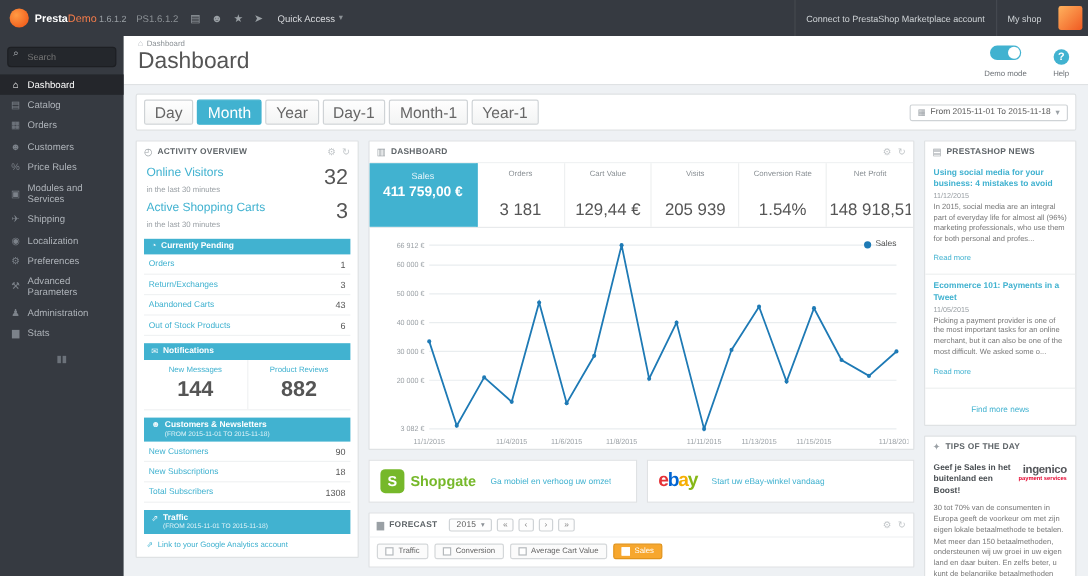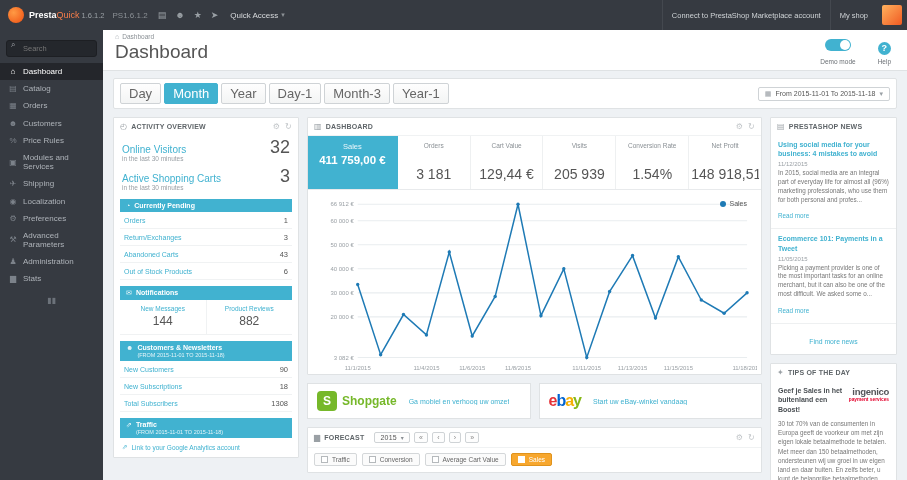--- a/index.html
+++ b/index.html
@@ -58,35 +58,35 @@
   .col-mid { flex:1; min-width:0; }
   .col-right { width:127px; flex:none; }
 
   .panel { background:#fff; border:1px solid #dfe2e4; margin-bottom:8px; border-radius:1px; }
   .phead { display:flex; align-items:center; gap:4px; padding:4px 6px; font-size:7px; font-weight:bold; color:#5f6569; letter-spacing:.2px; }
   .picon { color:#9aa0a5; font-size:8px; font-weight:normal; }
   .pico-r { margin-left:auto; display:flex; gap:5px; color:#c3c7ca; font-size:8px; font-weight:normal; }
   .pico-r span { cursor:pointer; }
 
   
-  .metric { display:flex; justify-content:space-between; align-items:flex-end; padding:4px 8px 0; }
+  .metric { display:flex; justify-content:space-between; align-items:flex-start; padding:4px 8px 0; }
   .mlabel { color:var(--accent); font-size:10px; cursor:pointer; text-decoration:none; }
   .mvalue { font-size:18px; color:#555; font-weight:300; line-height:.9; }
   .msub { font-size:6.5px; color:#9aa0a5; padding:0 8px 2px; }
   .bluebar { margin:6px 6px 0; background:var(--accent); color:#fff; padding:3px 6px; font-size:7px; font-weight:bold; display:flex; gap:4px; align-items:flex-start; }
   .bluebar .bic { font-weight:normal; font-size:7px; opacity:.9; }
   .bsub { font-size:5.5px; font-weight:normal; opacity:.85; margin-top:1px; }
   .arow { display:flex; justify-content:space-between; align-items:center; margin:0 6px; padding:3.5px 4px; border-bottom:1px solid #f0f2f3; font-size:7px; }
   .arow a { color:var(--accent); text-decoration:none; cursor:pointer; }
   .arow .av { color:#555; font-size:7.5px; }
   .notif { display:flex; margin:0 6px; border-bottom:1px solid #f0f2f3; }
   .ncol { flex:1; text-align:center; padding:5px 2px 6px; cursor:pointer; }
   .ncol + .ncol { border-left:1px solid #f0f2f3; }
   .nlabel { color:var(--accent); font-size:6.5px; display:block; }
-  .nval { font-size:12px; color:#555; font-weight:400; margin-top:2px; }
+  .nval { font-size:18px; color:#555; font-weight:700; margin-top:2px; }
   .tlink { display:flex; gap:4px; align-items:center; padding:5px 8px 6px; font-size:6.5px; color:var(--accent); }
   .tlink a { color:var(--accent); text-decoration:none; cursor:pointer; }
 
   
   .kpis { display:flex; border-bottom:1px solid #e8eaec; border-top:1px solid #f0f2f3; }
   .kpi { flex:1; text-align:center; padding:6px 2px 7px; border-right:1px solid #eef0f1; min-width:0; cursor:pointer; }
   .kpi:last-child { border-right:none; }
   .klabel { font-size:6.5px; color:#8a9095; white-space:nowrap; overflow:hidden; }
   .kvalue { font-size:14px; color:#555; margin-top:17px; white-space:nowrap; overflow:hidden; }
   .kpi.selected { flex:1.25; background:var(--accent); border-right-color:var(--accent); }
@@ -139,21 +139,21 @@
   .ingenico { text-align:right; flex:none; }
   .ing-name { font-size:9.5px; font-weight:bold; color:#54565a; letter-spacing:-.3px; }
   .ing-sub { font-size:4.8px; color:var(--ingenico-red); font-weight:bold; }
   .ttext { font-size:6.3px; color:#777; line-height:1.45; margin-top:5px; }
 </style>
 </head>
 <body>
 
 <header class="topbar">
   <span class="logo"></span>
-  <span class="brand"><b>Presta</b><i>Quick</i><span class="ver">1.6.1.2</span></span>
+  <span class="brand"><b>Presta</b><i>Demo</i><span class="ver">1.6.1.2</span></span>
   <span class="vshort">PS1.6.1.2</span>
   <span class="tb-icons">
     <span>▤</span>
     <span>☻</span>
     <span>★</span>
     <span>➤</span>
   </span>
   <span class="qa">
     <span>Quick Access</span>
     <span class="car">▾</span>
@@ -246,21 +246,21 @@
     </div>
   </div>
 
   <div class="content">
 
     <div class="filterbar">
       <button class="fbtn">Day</button>
       <button class="fbtn active">Month</button>
       <button class="fbtn">Year</button>
       <button class="fbtn">Day-1</button>
-      <button class="fbtn">Month-3</button>
+      <button class="fbtn">Month-1</button>
       <button class="fbtn">Year-1</button>
       <div class="daterange">
         <span class="dic">▦</span>
         <span>From 2015-11-01 To 2015-11-18</span>
         <span class="dic">▾</span>
       </div>
     </div>
 
     <div class="cols">
 

